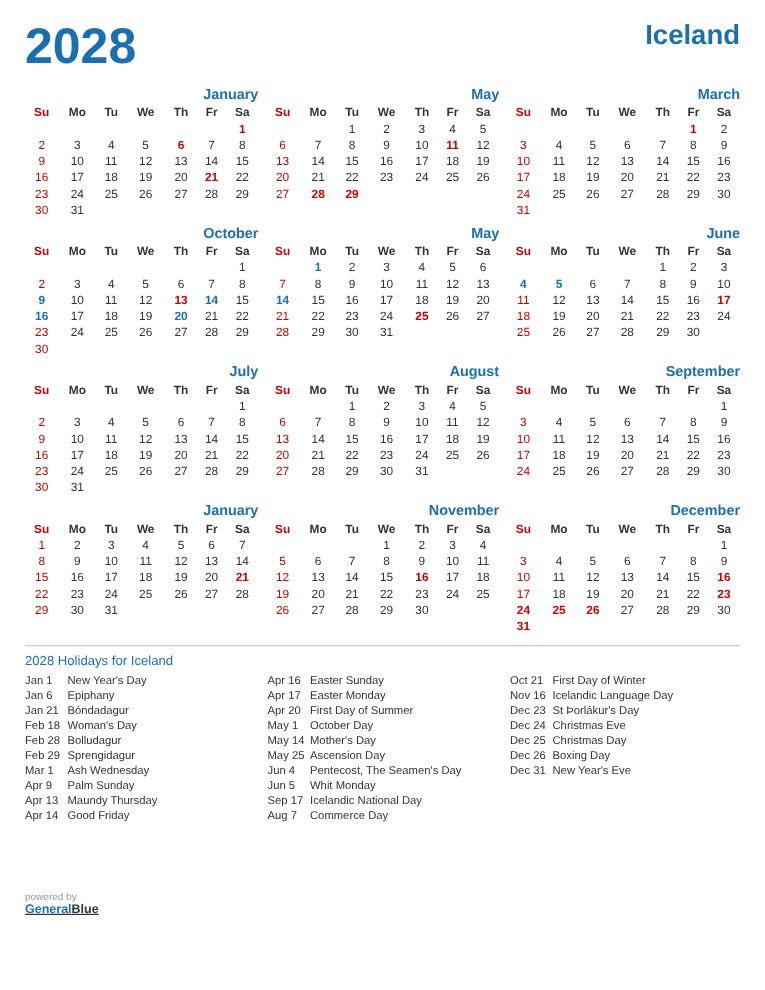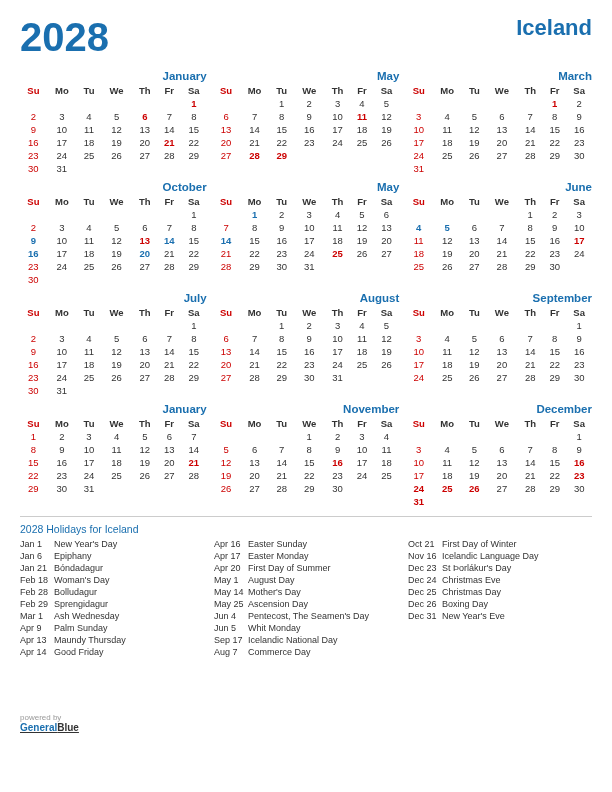--- a/index.html
+++ b/index.html
@@ -981,21 +981,21 @@
         <div class="holiday-item">
           <span class="holiday-date">Apr 17</span>
           <span class="holiday-name">Easter Monday</span>
         </div>
         <div class="holiday-item">
           <span class="holiday-date">Apr 20</span>
           <span class="holiday-name">First Day of Summer</span>
         </div>
         <div class="holiday-item">
           <span class="holiday-date">May 1</span>
-          <span class="holiday-name">August Day</span>
+          <span class="holiday-name">October Day</span>
         </div>
         <div class="holiday-item">
           <span class="holiday-date">May 14</span>
           <span class="holiday-name">Mother's Day</span>
         </div>
         <div class="holiday-item">
           <span class="holiday-date">May 25</span>
           <span class="holiday-name">Ascension Day</span>
         </div>
         <div class="holiday-item">

